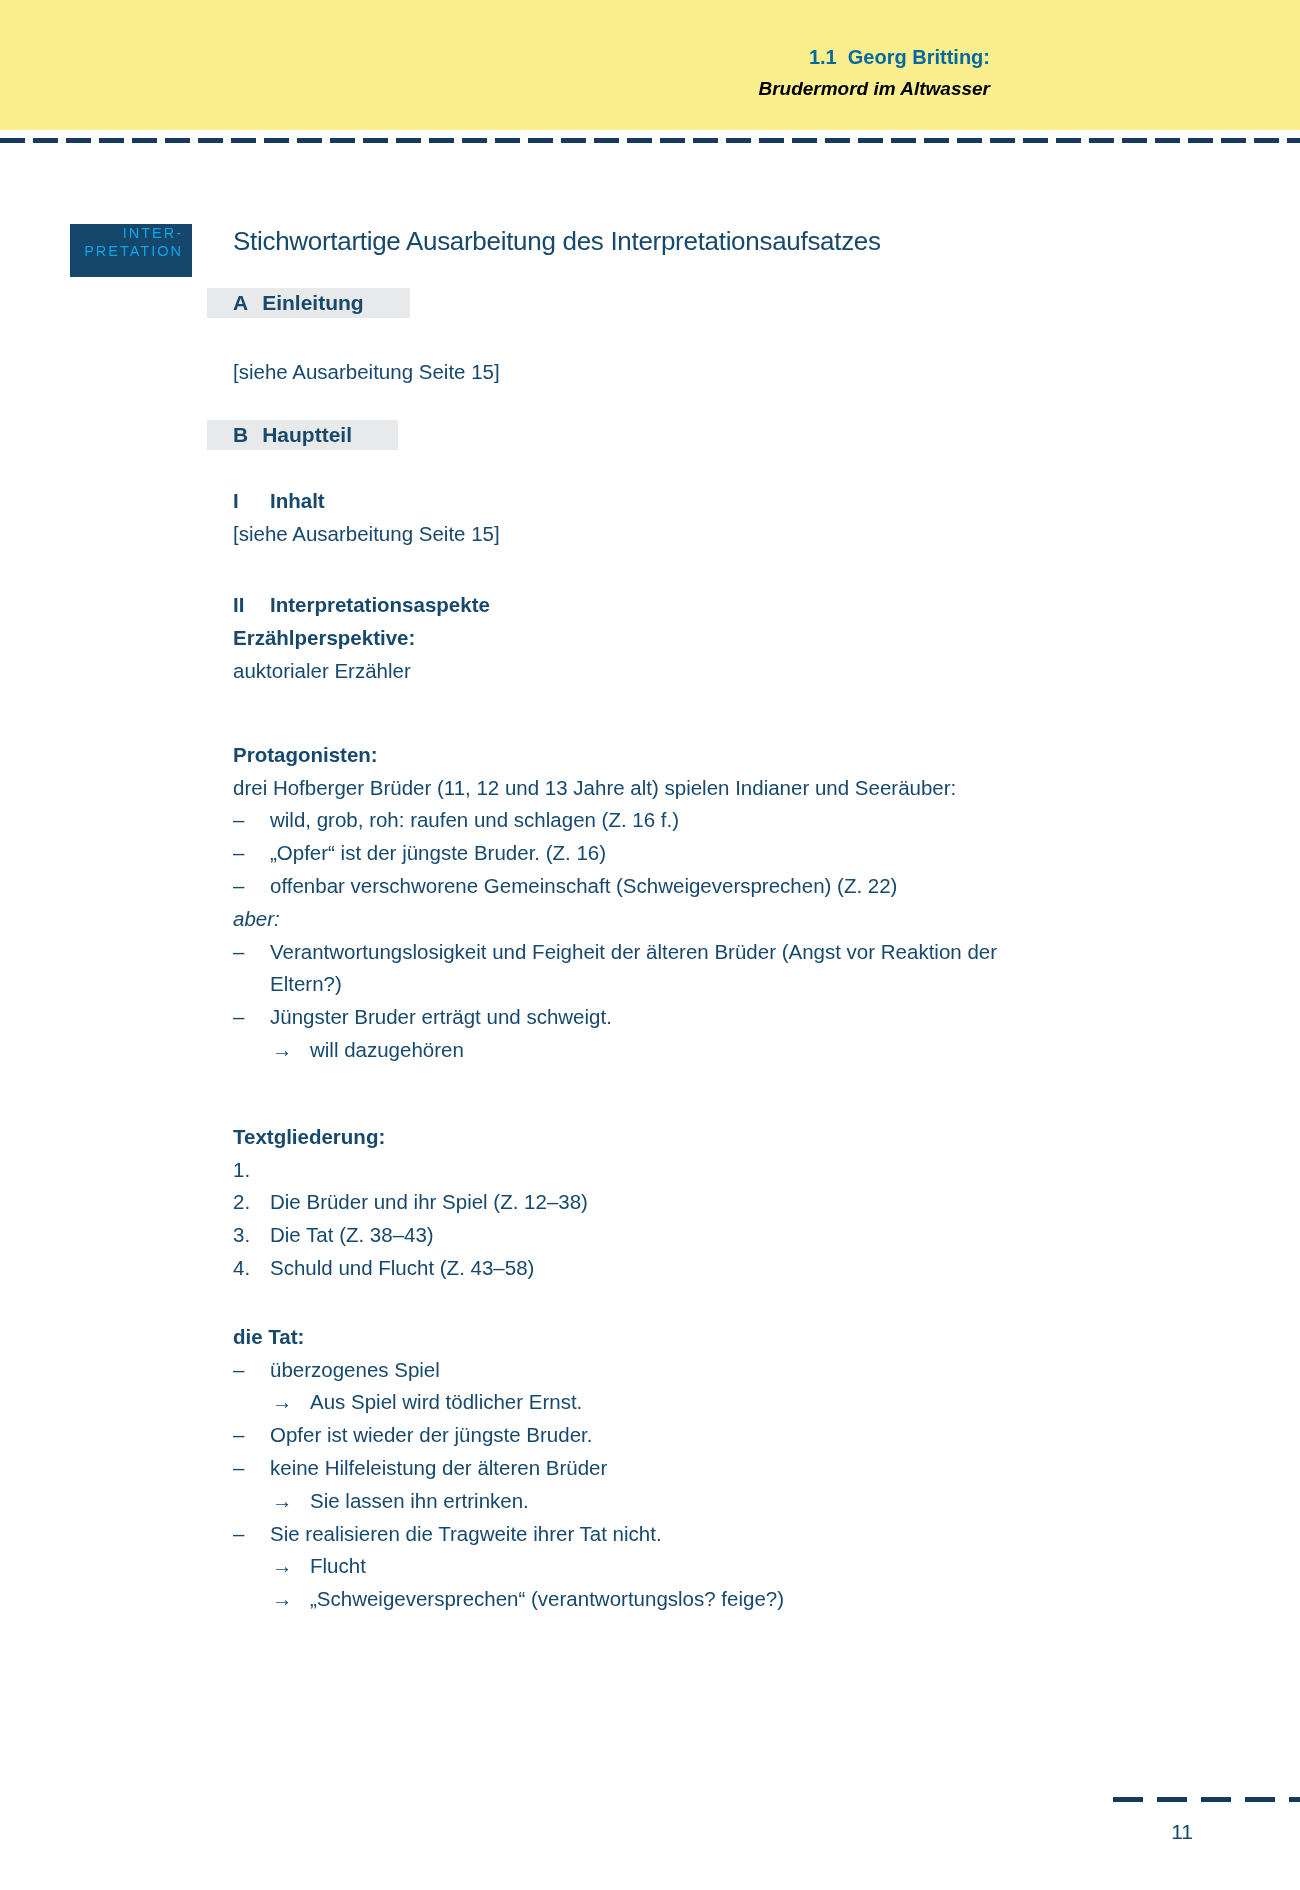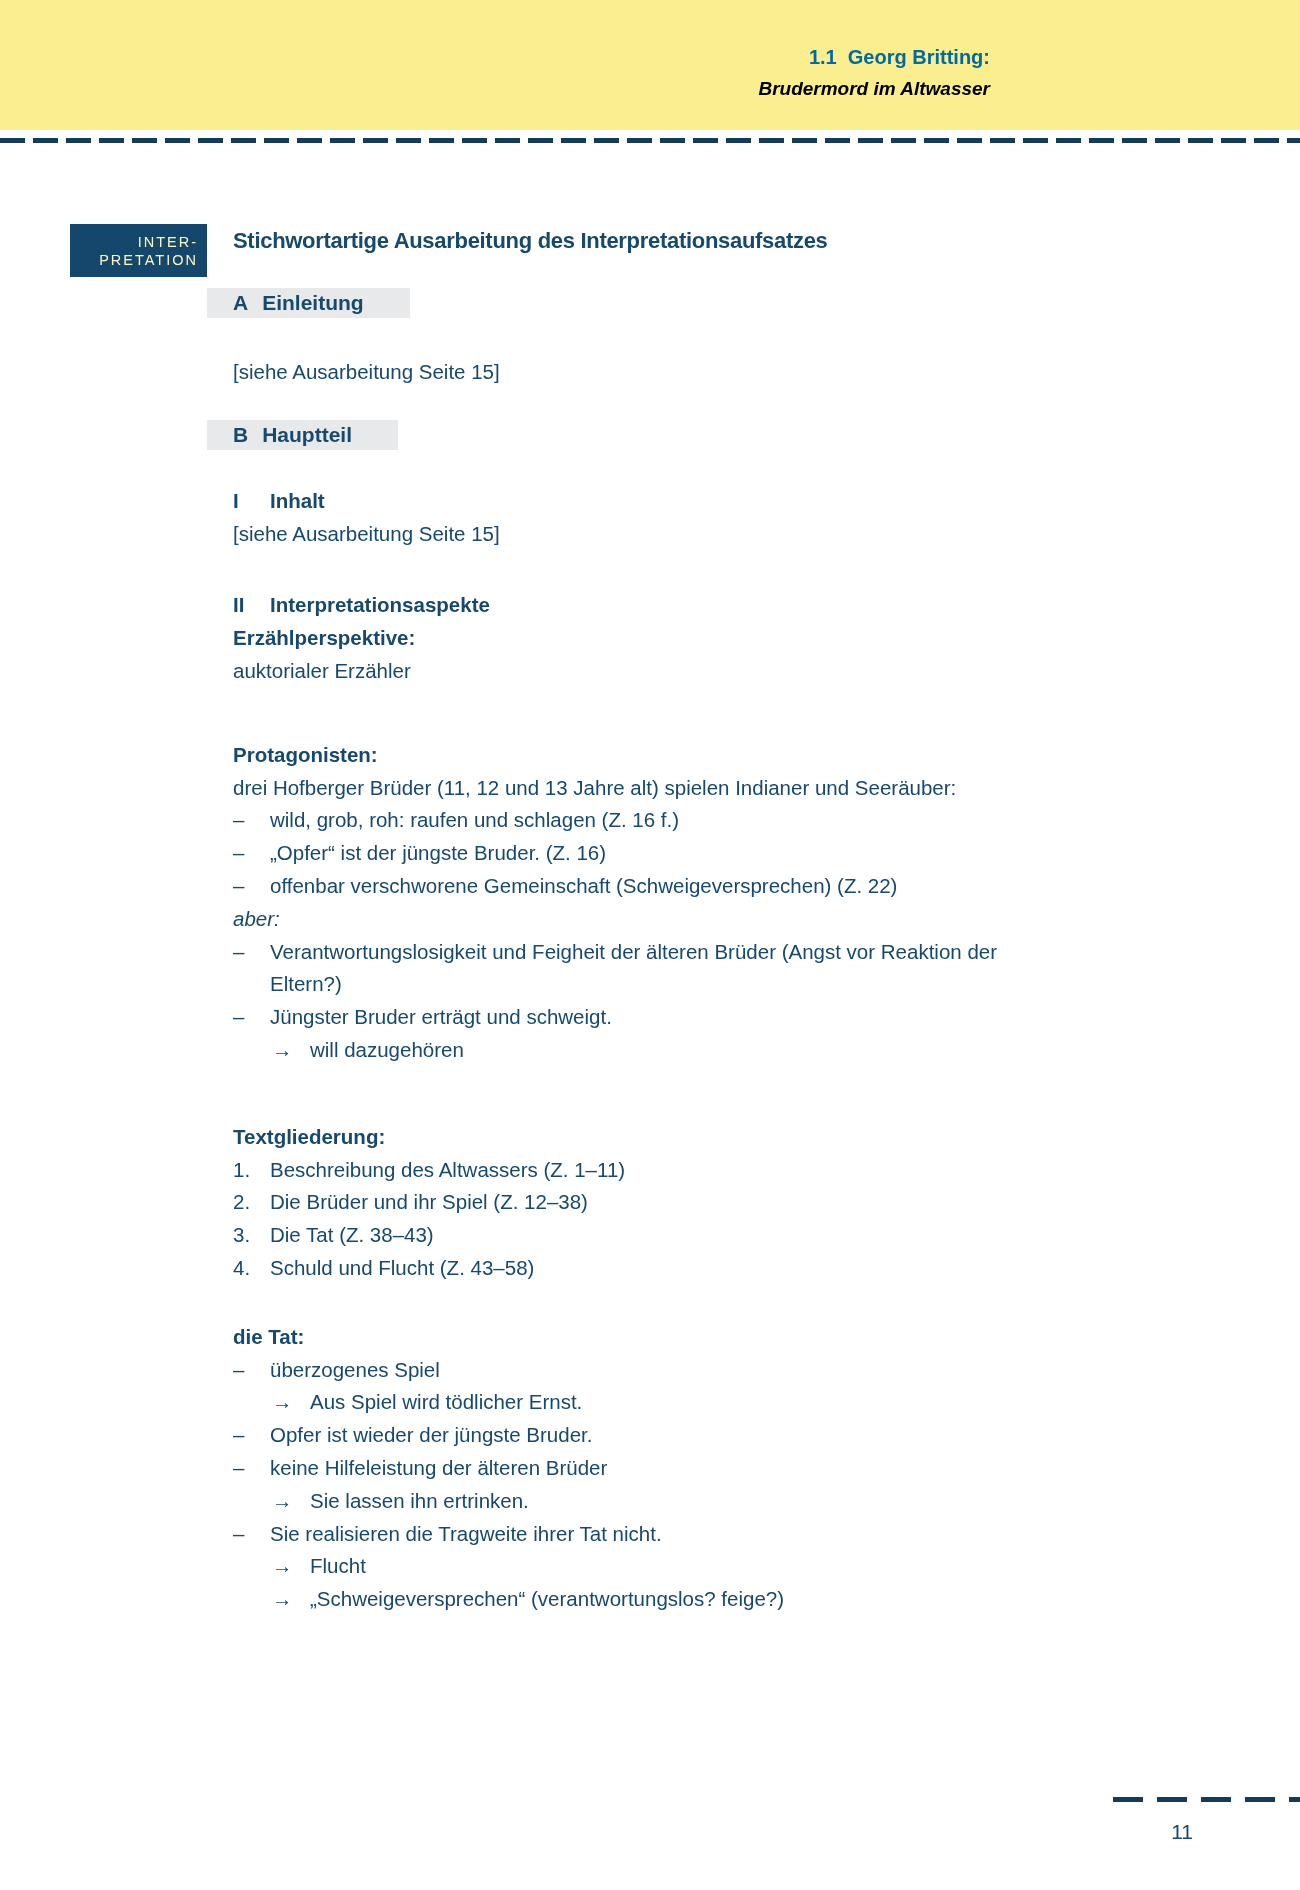--- a/index.html
+++ b/index.html
@@ -11,27 +11,27 @@
   .header-band{position:absolute;top:0;left:0;width:1300px;height:130px;background:#FAEE8E;}
   .header-text{position:absolute;top:42px;right:310px;text-align:right;}
   .h-chapter{font-weight:bold;font-size:20px;line-height:31px;color:#0369a1;}
   .h-work{font-weight:bold;font-style:italic;font-size:19px;line-height:31px;color:#000000;}
   .rule-top{
     position:absolute;top:138px;left:0;width:1300px;height:5px;
     background:repeating-linear-gradient(90deg,#153A5B 0,#153A5B 25px,transparent 25px,transparent 33px);
   }
   
   .tag{
-    position:absolute;left:70px;top:224px;width:137px;height:53px;background:#15466B;color:#fef9c3;
-    display:flex;flex-direction:column;justify-content:center;align-items:flex-end;
+    position:absolute;left:70px;top:224px;width:122px;height:53px;background:#15466B;color:#0ea5e9;
+    display:flex;flex-direction:column;align-items:flex-end;
     padding-right:9px;box-sizing:border-box;font-size:14.5px;line-height:18px;letter-spacing:2px;
   }
   
   .content{position:absolute;left:0;top:226px;width:1300px;}
-  .title{margin:0 0 16px 233px;font-size:22px;font-weight:bold;line-height:30px;letter-spacing:-0.3px;}
+  .title{margin:0 0 16px 233px;font-size:26px;font-weight:normal;line-height:30px;letter-spacing:-0.3px;}
   .labelbox{
     margin-left:207px;display:inline-flex;gap:14px;background:#E8E9EA;
     padding:3px 46px 3px 26px;font-weight:bold;font-size:21px;line-height:24px;
   }
   .lbwrap{line-height:0;}
   .line,.row{margin-left:233px;font-size:20.5px;line-height:32.8px;}
   .row{display:flex;}
   .marker{flex:0 0 37px;}
   .arrow-row{padding-left:39px;}
   .amarker{flex:0 0 38px;}
@@ -113,21 +113,20 @@
           <span class="marker">–</span>
           <span>Jüngster Bruder erträgt und schweigt.</span>
         </div>
         <div class="row arrow-row">
           <span class="amarker">→</span>
           <span>will dazugehören</span>
         </div>
         <div class="line bold" style="margin-top: 54px;">Textgliederung:</div>
         <div class="row">
           <span class="marker">1.</span>
-          <span>Beschreibung des Altwassers (Z. 1–11)</span>
         </div>
         <div class="row">
           <span class="marker">2.</span>
           <span>Die Brüder und ihr Spiel (Z. 12–38)</span>
         </div>
         <div class="row">
           <span class="marker">3.</span>
           <span>Die Tat (Z. 38–43)</span>
         </div>
         <div class="row">

